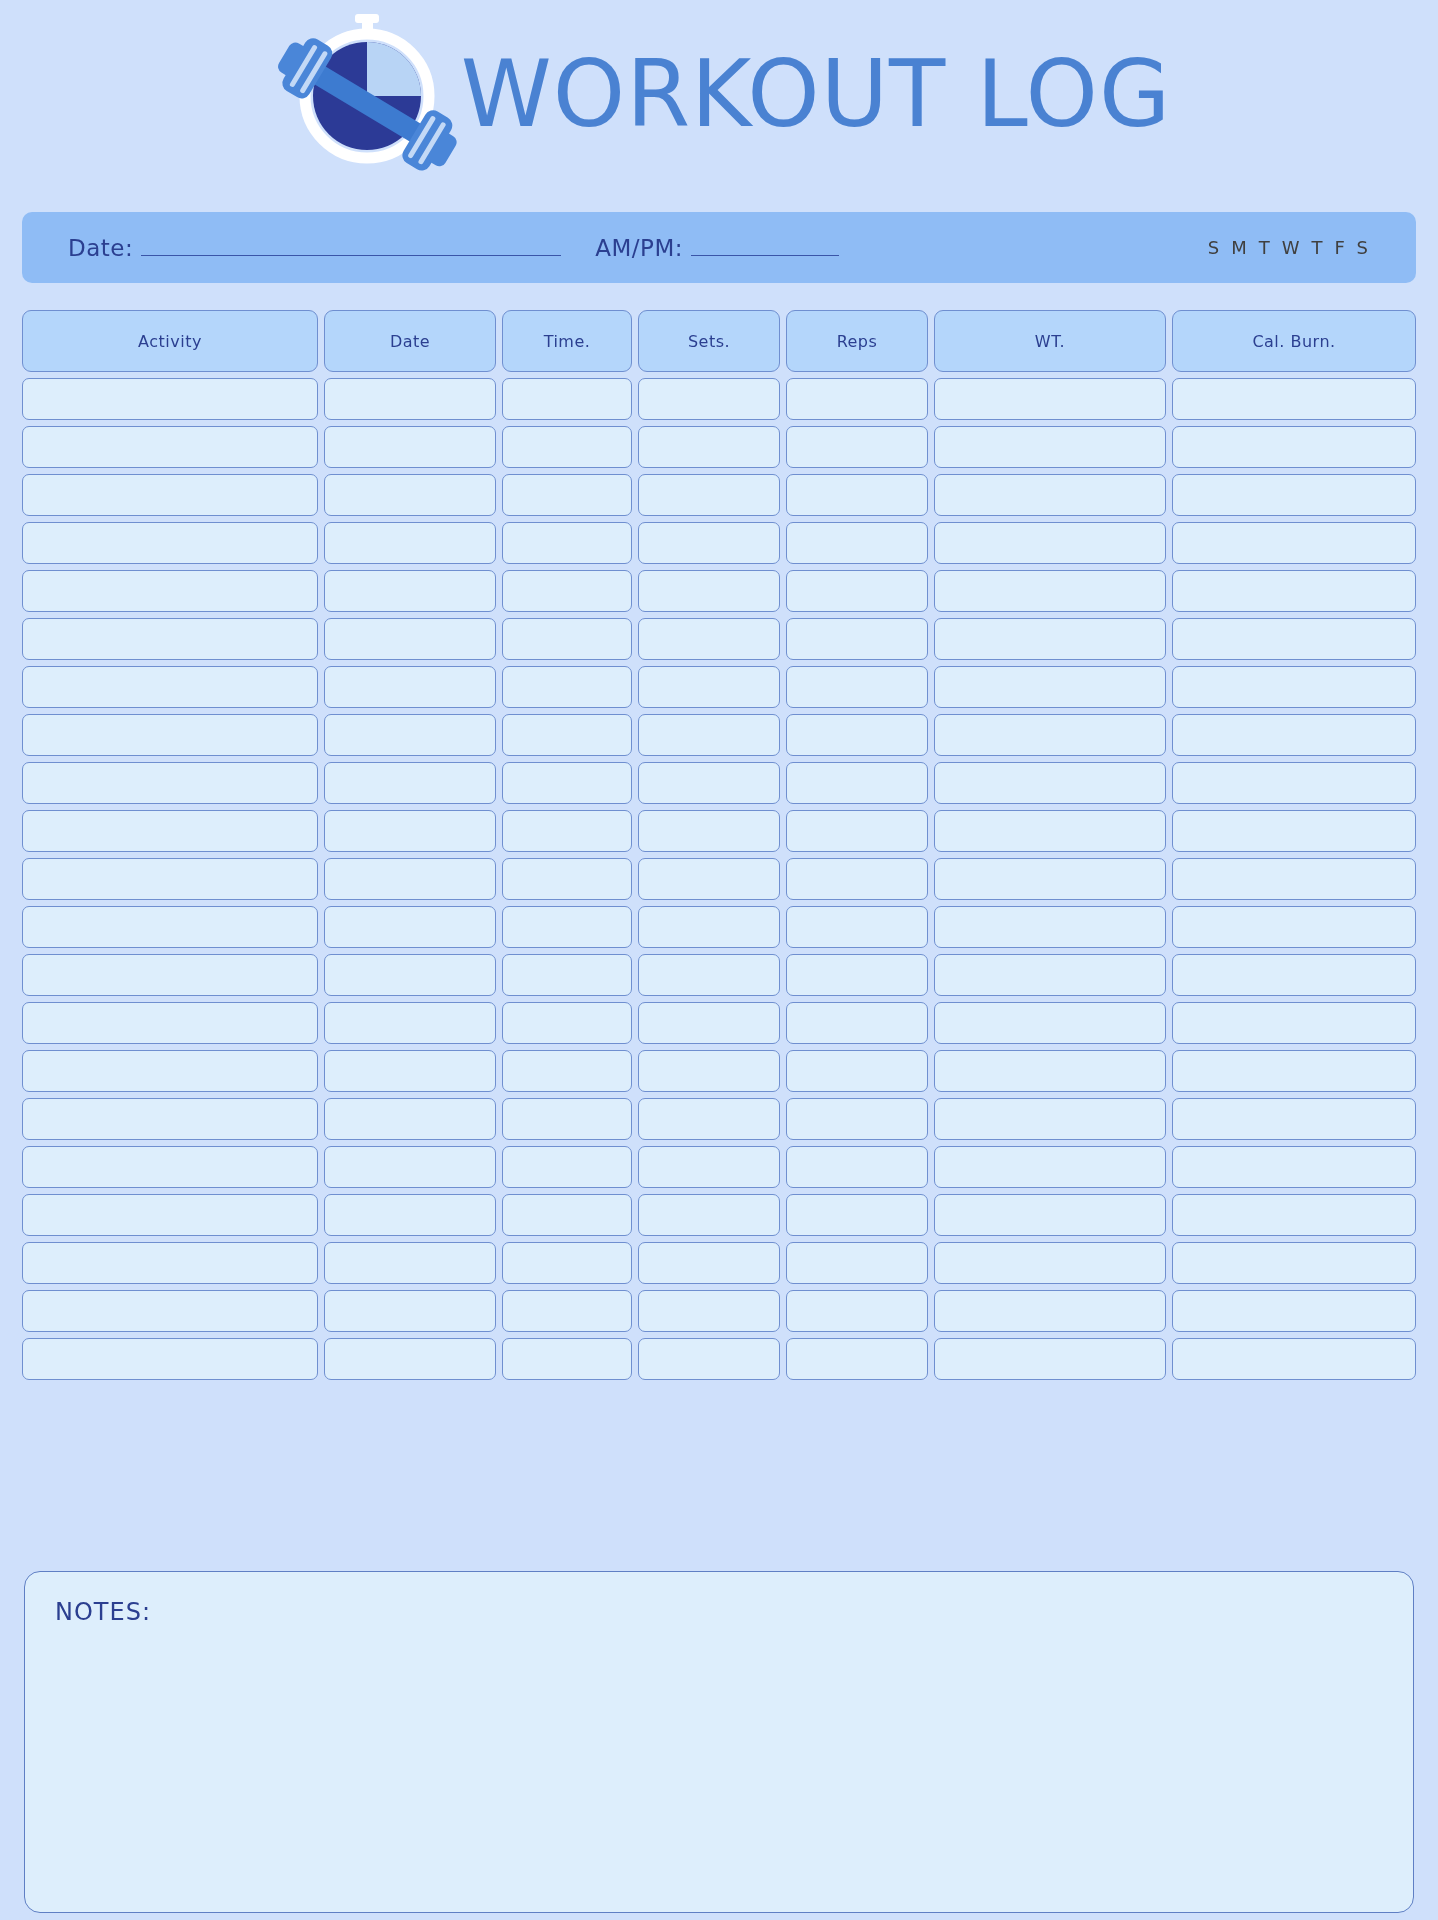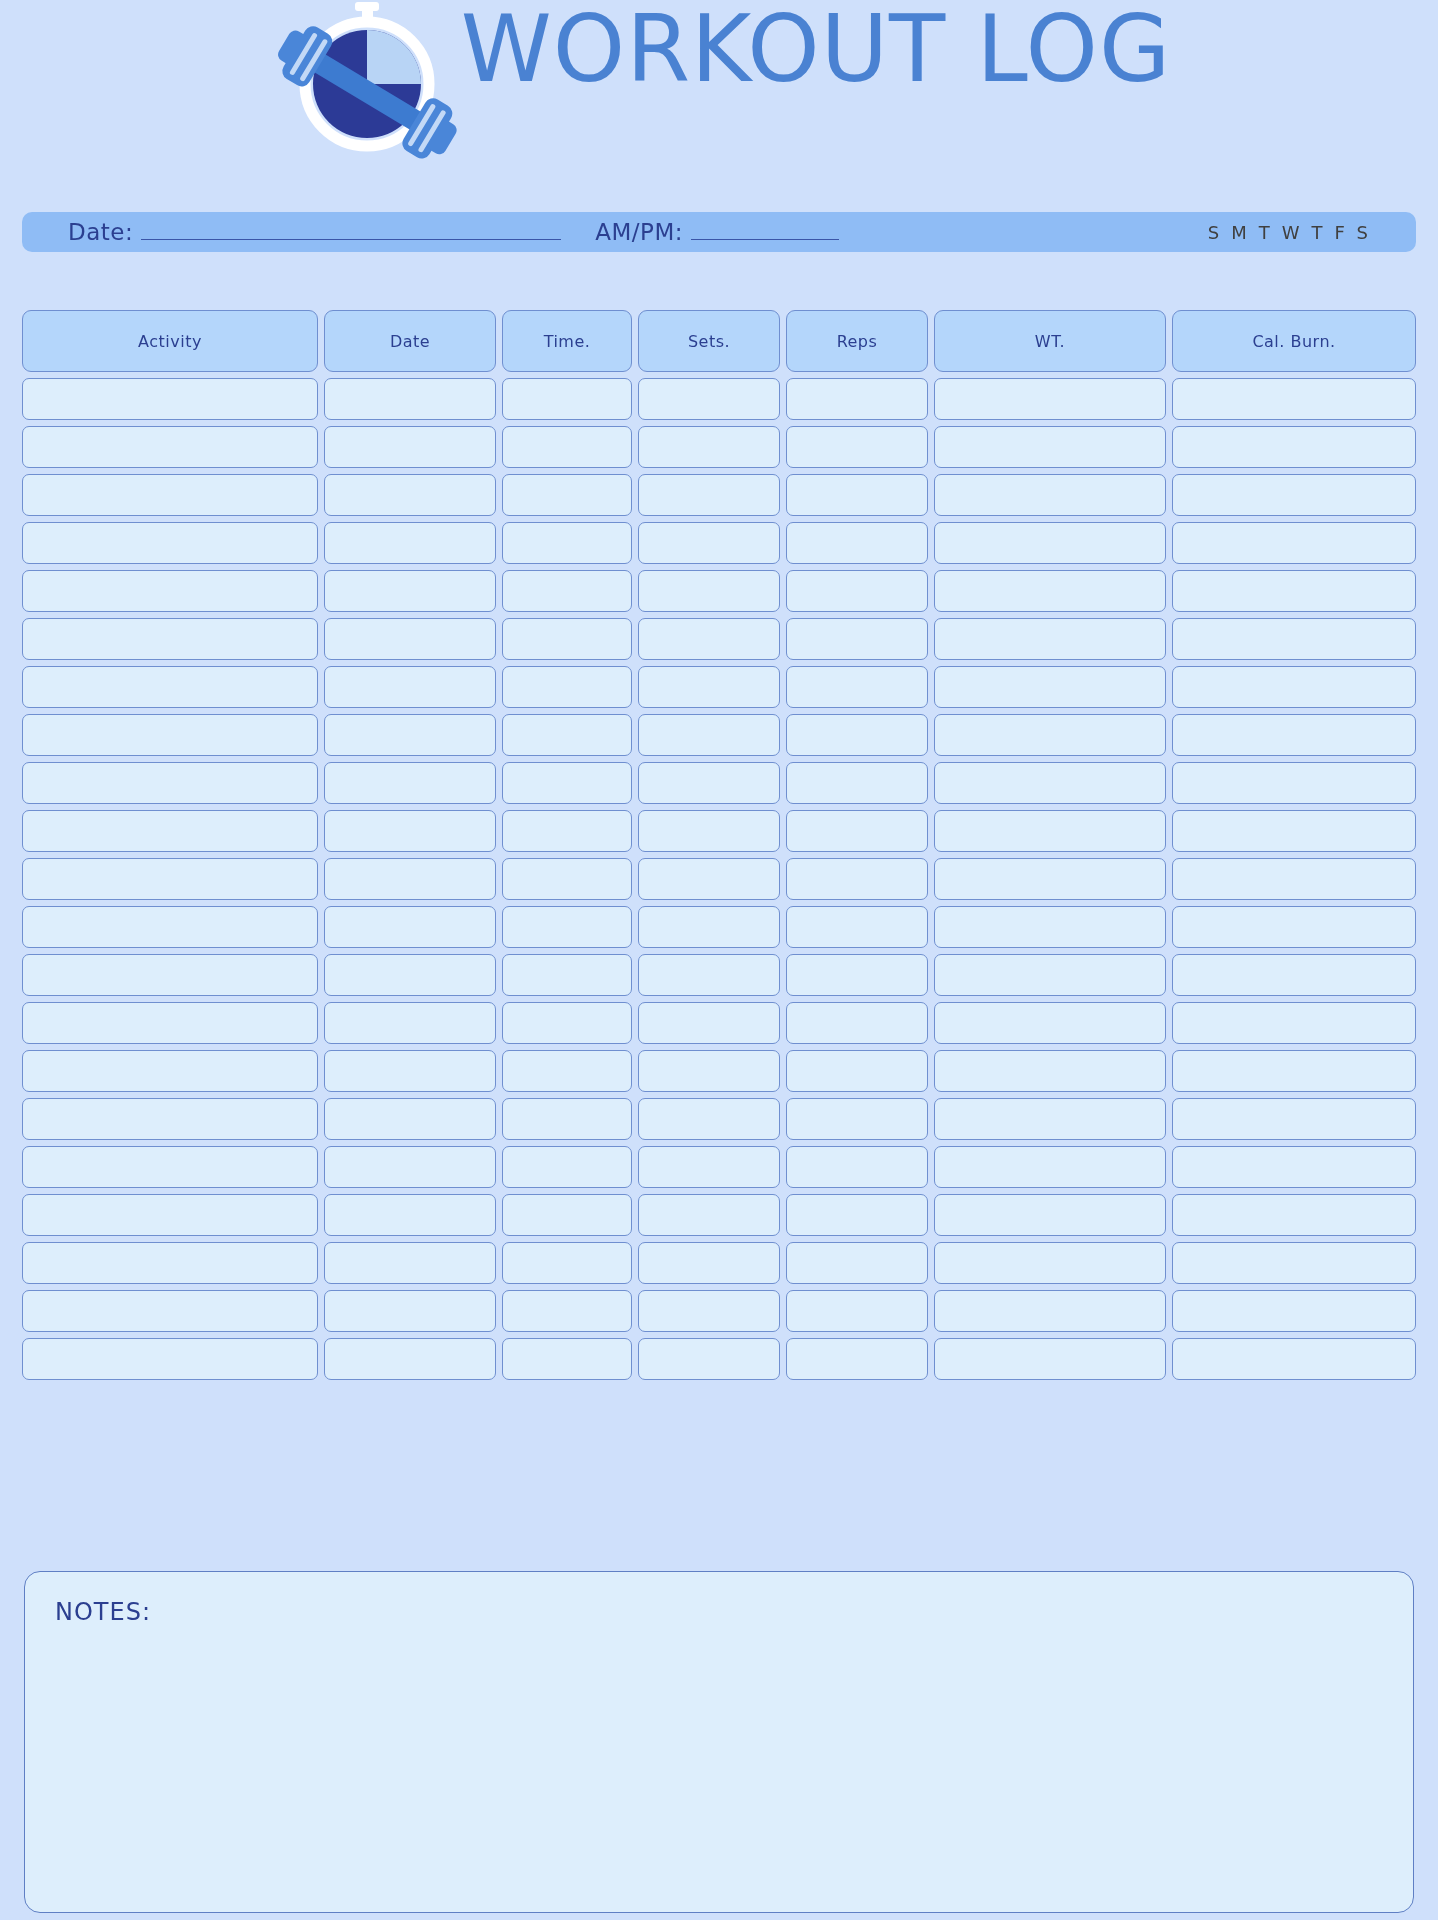--- a/index.html
+++ b/index.html
@@ -18,20 +18,21 @@
     position: relative;
     width: 1438px;
     height: 1920px;
     box-sizing: border-box;
   }
 
   
   .header {
     height: 185px;
     display: flex;
+    align-items: center;
     justify-content: center;
     padding-left: 10px;
   }
   .logo {
     width: 180px;
     height: 165px;
     flex: 0 0 auto;
     margin-right: 4px;
     margin-top: -4px;
   }
@@ -45,21 +46,21 @@
     font-family: "DejaVu Sans", sans-serif;
     margin-top: 4px;
   }
 
   
   .datebar {
     position: absolute;
     left: 22px;
     top: 212px;
     width: 1394px;
-    height: 40px;
+    height: 71px;
     background: #8fbcf5;
     border-radius: 10px;
     display: flex;
     align-items: center;
     box-sizing: border-box;
     padding: 0 26px;
   }
   .field {
     display: flex;
     align-items: baseline;

